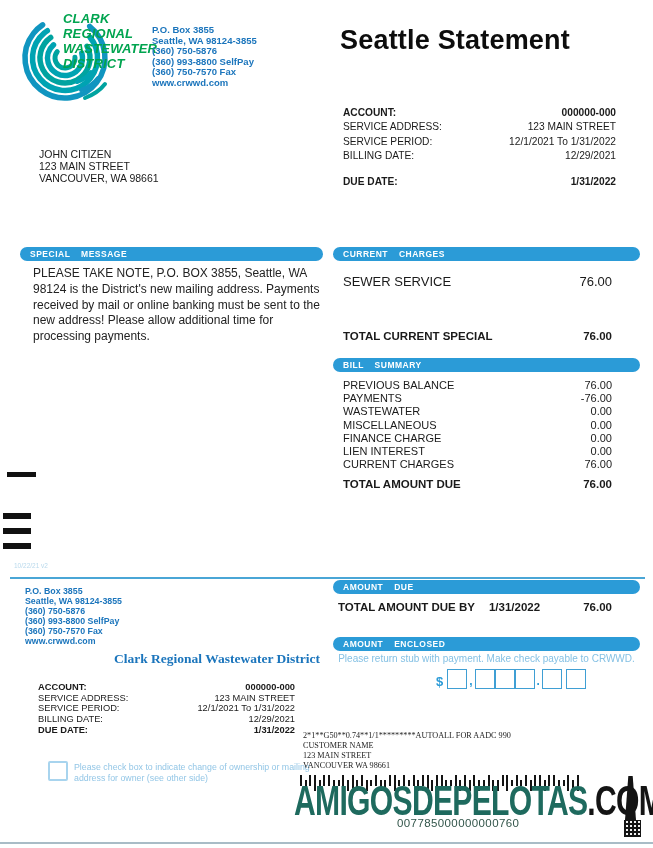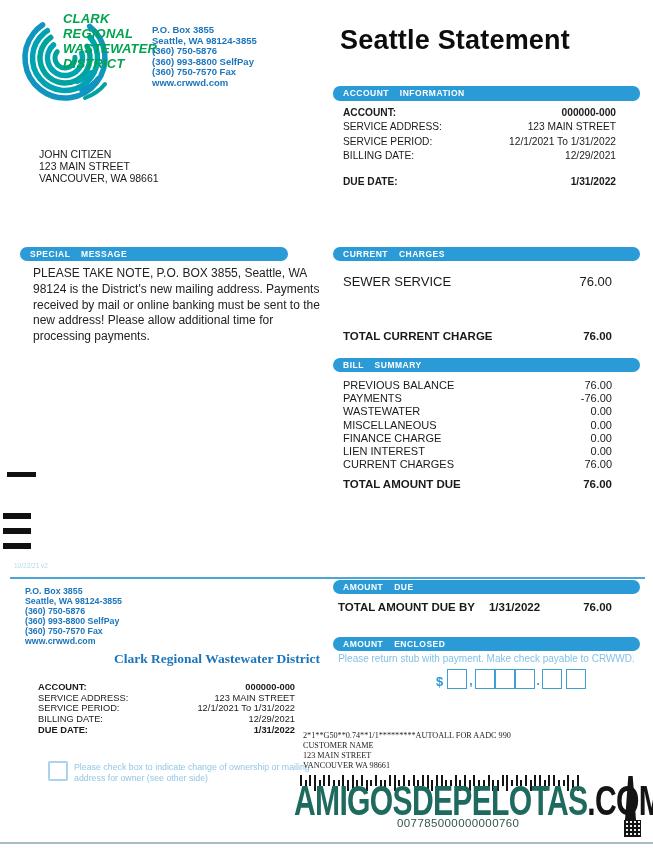--- a/index.html
+++ b/index.html
@@ -107,21 +107,20 @@
     <div>P.O. Box 3855</div>
     <div>Seattle, WA 98124-3855</div>
     <div>(360) 750-5876</div>
     <div>(360) 993-8800 SelfPay</div>
     <div>(360) 750-7570 Fax</div>
     <div>www.crwwd.com</div>
   </div>
 
   <div class="abs title">Seattle Statement</div>
 
-  <div class="bar" style="left:333px;top:86px;width:307px;height:15px;line-height:15px">ACCOUNT INFORMATION</div>
 
   <div class="abs acct-rows">
     <div class="kv b">
       <span>ACCOUNT:</span>
       <span>000000-000</span>
     </div>
     <div class="kv">
       <span>SERVICE ADDRESS:</span>
       <span>123 MAIN STREET</span>
     </div>
@@ -138,30 +137,30 @@
     <span>DUE DATE:</span>
     <span>1/31/2022</span>
   </div>
 
   <div class="abs mail-to">
     <div>JOHN CITIZEN</div>
     <div>123 MAIN STREET</div>
     <div>VANCOUVER, WA 98661</div>
   </div>
 
-  <div class="bar" style="left:20px;top:247px;width:268px">SPECIAL MESSAGE</div>
+  <div class="bar" style="left:20px;top:247px;width:303px">SPECIAL MESSAGE</div>
   <div class="abs special-text">PLEASE TAKE NOTE, P.O. BOX 3855, Seattle, WA 98124 is the District's new mailing address. Payments received by mail or online banking must be sent to the new address! Please allow additional time for processing payments.</div>
 
   <div class="bar" style="left:333px;top:247px;width:307px">CURRENT CHARGES</div>
   <div class="abs charge-row kv">
     <span>SEWER SERVICE</span>
     <span>76.00</span>
   </div>
   <div class="abs total-current kv b">
-    <span>TOTAL CURRENT CHARGE</span>
+    <span>TOTAL CURRENT SPECIAL</span>
     <span>76.00</span>
   </div>
 
   <div class="bar" style="left:333px;top:358px;width:307px">BILL SUMMARY</div>
   <div class="abs summary-rows">
     <div class="kv">
       <span>PREVIOUS BALANCE</span>
       <span>76.00</span>
     </div>
     <div class="kv">

